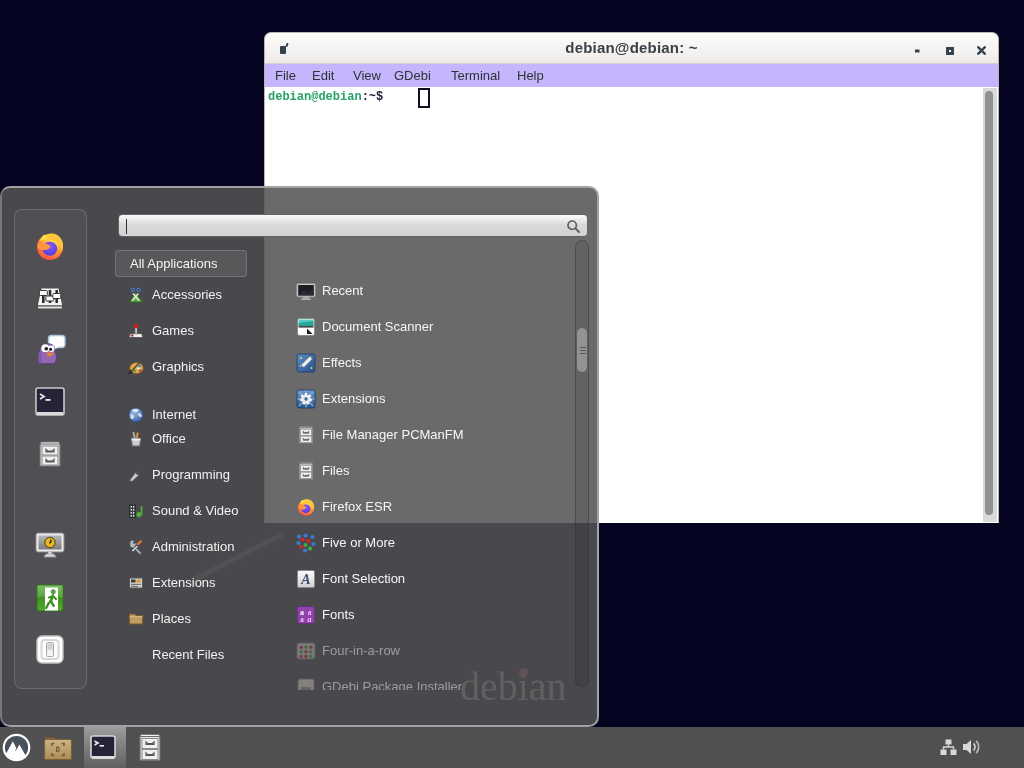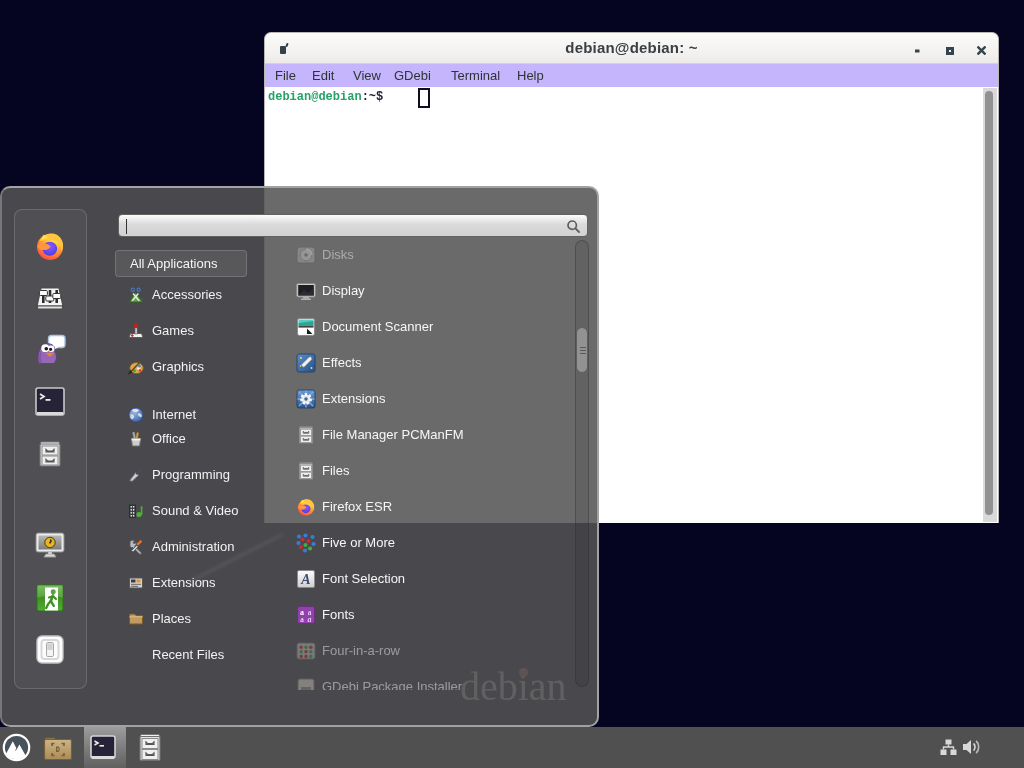--- a/index.html
+++ b/index.html
@@ -308,38 +308,29 @@
           <path d="M1.5 6.5 L14.5 6.5 L14.5 5 L1.5 5 Z" fill="#d4b274"></path>
         </svg>
         <span class="ct">Places</span>
       </div>
       <div class="abs cat" style="top:449px">
         <span class="ci"></span>
         <span class="ct">Recent Files</span>
       </div>
     </div>
     <div class="abs" id="apps">
-      <div class="app dis" style="top:0px">
-        <svg class="ai" viewBox="0 0 20 20">
-          <rect x="1" y="2" width="18" height="16" rx="2.5" fill="#a8a8a8" stroke="#616161" stroke-width="1"></rect>
-          <circle cx="10" cy="10" r="5.8" fill="#c9c9c9" stroke="#7c7c7c" stroke-width="0.8"></circle>
-          <circle cx="10" cy="10" r="1.8" fill="#6e6e6e"></circle>
-          <path d="M10 4.2 A5.8 5.8 0 0 1 15.8 10" fill="none" stroke="#e8e8e8" stroke-width="1.4"></path>
-        </svg>
-        <span class="at">Disks</span>
-      </div>
       <div class="app" style="top:36px">
         <svg class="ai" viewBox="0 0 20 20">
           <rect x="0.7" y="2.5" width="18.6" height="13.5" rx="1.5" fill="#cfcfcd" stroke="#8a8a88" stroke-width="1"></rect>
           <rect x="2.2" y="4" width="15.6" height="10.5" fill="#1d1d22"></rect>
           <path d="M2.2 14.5 L8 9 L12 12 L17.8 7 L17.8 14.5 Z" fill="#2e2b38"></path>
           <rect x="7" y="16" width="6" height="1.6" fill="#b0b0ae"></rect>
           <rect x="5" y="17.6" width="10" height="1.2" fill="#c0c0be"></rect>
         </svg>
-        <span class="at">Display</span>
+        <span class="at">Recent</span>
       </div>
       <div class="app" style="top:72px">
         <svg class="ai" viewBox="0 0 20 20">
           <rect x="1.5" y="1.5" width="17" height="17" rx="2" fill="#fdfdfd" stroke="#8a8a8a" stroke-width="1"></rect>
           <path d="M2.5 2.5 L17.5 2.5 L17.5 9 L2.5 9 Z" fill="#59cdbf"></path>
           <path d="M2.5 6 L17.5 4 L17.5 9 L2.5 9 Z" fill="#2da597"></path>
           <rect x="2.5" y="9" width="15" height="1.6" fill="#444"></rect>
           <path d="M11 11.5 L16.5 17 L11 17 Z" fill="#1a1a1a"></path>
         </svg>
         <span class="at">Document Scanner</span>

